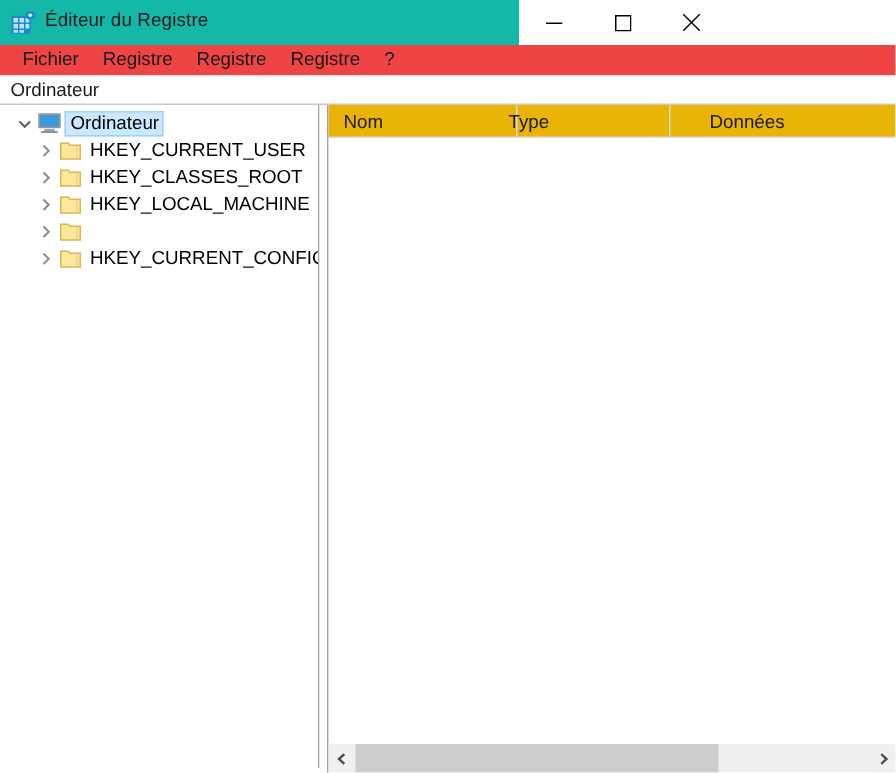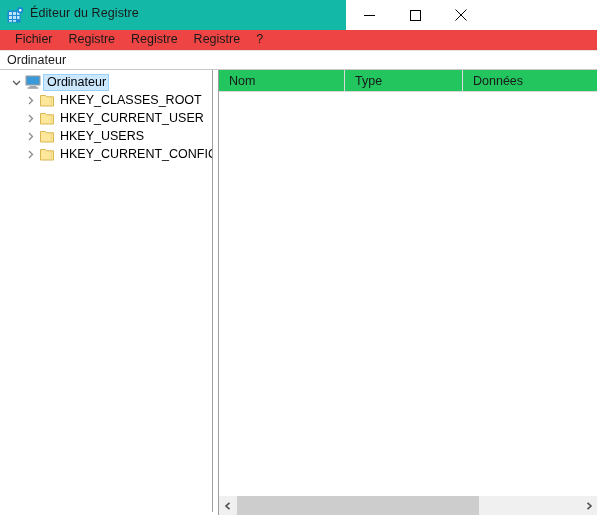--- a/index.html
+++ b/index.html
@@ -187,21 +187,21 @@
     background: #ffffff;
     border-left: 1px solid #a0a0a0;
     box-sizing: border-box;
     overflow: hidden;
   }
   .list-header {
     position: absolute;
     left: 0; top: 0;
     width: 378px;
     height: 22px;
-    background: #22c55e;
+    background: #eab308;
     border-bottom: 1px solid #d9d9d9;
     box-sizing: border-box;
   }
   .col {
     position: absolute;
     top: 0;
     height: 21px;
     display: flex;
     align-items: center;
     font-size: 12.5px;
@@ -339,79 +339,92 @@
             <svg class="chev" viewBox="0 0 9 9">
               <polyline points="3,1 6.5,4.5 3,8" fill="none" stroke="#8b8b8b" stroke-width="1.3"></polyline>
             </svg>
           </span>
           <span class="node-icon">
             <svg width="14" height="13" viewBox="0 0 14 13">
               <path d="M0.5 1.5 h5 l1.2 1.3 h6.8 v9.2 h-13 z" fill="#fce79a" stroke="#d9b64e" stroke-width="1"></path>
               <path d="M11.3 2.8 v9.2" stroke="#e8cf82" stroke-width="0.8" fill="none"></path>
             </svg>
           </span>
-          <span class="node-label">HKEY_CLASSES_ROOT</span>
+          <span class="node-label">HKEY_CURRENT_USER</span>
         </div>
 
         <div class="tree-row child">
           <span class="expander">
             <svg class="chev" viewBox="0 0 9 9">
               <polyline points="3,1 6.5,4.5 3,8" fill="none" stroke="#8b8b8b" stroke-width="1.3"></polyline>
             </svg>
           </span>
           <span class="node-icon">
             <svg width="14" height="13" viewBox="0 0 14 13">
               <path d="M0.5 1.5 h5 l1.2 1.3 h6.8 v9.2 h-13 z" fill="#fce79a" stroke="#d9b64e" stroke-width="1"></path>
               <path d="M11.3 2.8 v9.2" stroke="#e8cf82" stroke-width="0.8" fill="none"></path>
             </svg>
           </span>
-          <span class="node-label">HKEY_CURRENT_USER</span>
-        </div>
-
+          <span class="node-label">HKEY_CLASSES_ROOT</span>
+        </div>
 
         <div class="tree-row child">
           <span class="expander">
             <svg class="chev" viewBox="0 0 9 9">
               <polyline points="3,1 6.5,4.5 3,8" fill="none" stroke="#8b8b8b" stroke-width="1.3"></polyline>
             </svg>
           </span>
           <span class="node-icon">
             <svg width="14" height="13" viewBox="0 0 14 13">
               <path d="M0.5 1.5 h5 l1.2 1.3 h6.8 v9.2 h-13 z" fill="#fce79a" stroke="#d9b64e" stroke-width="1"></path>
               <path d="M11.3 2.8 v9.2" stroke="#e8cf82" stroke-width="0.8" fill="none"></path>
             </svg>
           </span>
-          <span class="node-label">HKEY_USERS</span>
+          <span class="node-label">HKEY_LOCAL_MACHINE</span>
         </div>
 
         <div class="tree-row child">
           <span class="expander">
             <svg class="chev" viewBox="0 0 9 9">
               <polyline points="3,1 6.5,4.5 3,8" fill="none" stroke="#8b8b8b" stroke-width="1.3"></polyline>
             </svg>
           </span>
           <span class="node-icon">
             <svg width="14" height="13" viewBox="0 0 14 13">
               <path d="M0.5 1.5 h5 l1.2 1.3 h6.8 v9.2 h-13 z" fill="#fce79a" stroke="#d9b64e" stroke-width="1"></path>
               <path d="M11.3 2.8 v9.2" stroke="#e8cf82" stroke-width="0.8" fill="none"></path>
             </svg>
           </span>
+        </div>
+
+        <div class="tree-row child">
+          <span class="expander">
+            <svg class="chev" viewBox="0 0 9 9">
+              <polyline points="3,1 6.5,4.5 3,8" fill="none" stroke="#8b8b8b" stroke-width="1.3"></polyline>
+            </svg>
+          </span>
+          <span class="node-icon">
+            <svg width="14" height="13" viewBox="0 0 14 13">
+              <path d="M0.5 1.5 h5 l1.2 1.3 h6.8 v9.2 h-13 z" fill="#fce79a" stroke="#d9b64e" stroke-width="1"></path>
+              <path d="M11.3 2.8 v9.2" stroke="#e8cf82" stroke-width="0.8" fill="none"></path>
+            </svg>
+          </span>
           <span class="node-label">HKEY_CURRENT_CONFIG</span>
         </div>
 
       </div>
     </div>
 
     <div class="splitter"></div>
 
     <div class="list-pane">
 
       <div class="list-header">
         <div class="col" style="left:0px; width:126px;">Nom</div>
-        <div class="col" style="left:126px; width:118px;">Type</div>
+        <div class="col" style="left:110px; width:118px;">Type</div>
         <div class="col" style="left:244px; width:134px; border-right:none;text-align:right;">Données</div>
       </div>
 
       <div class="list-body"></div>
 
       <div class="hscroll">
         <div class="sb-arrow left">
           <svg width="8" height="8" viewBox="0 0 8 8">
             <polyline points="5.5,0.8 2,4 5.5,7.2" fill="none" stroke="#505050" stroke-width="1.6"></polyline>
           </svg>

